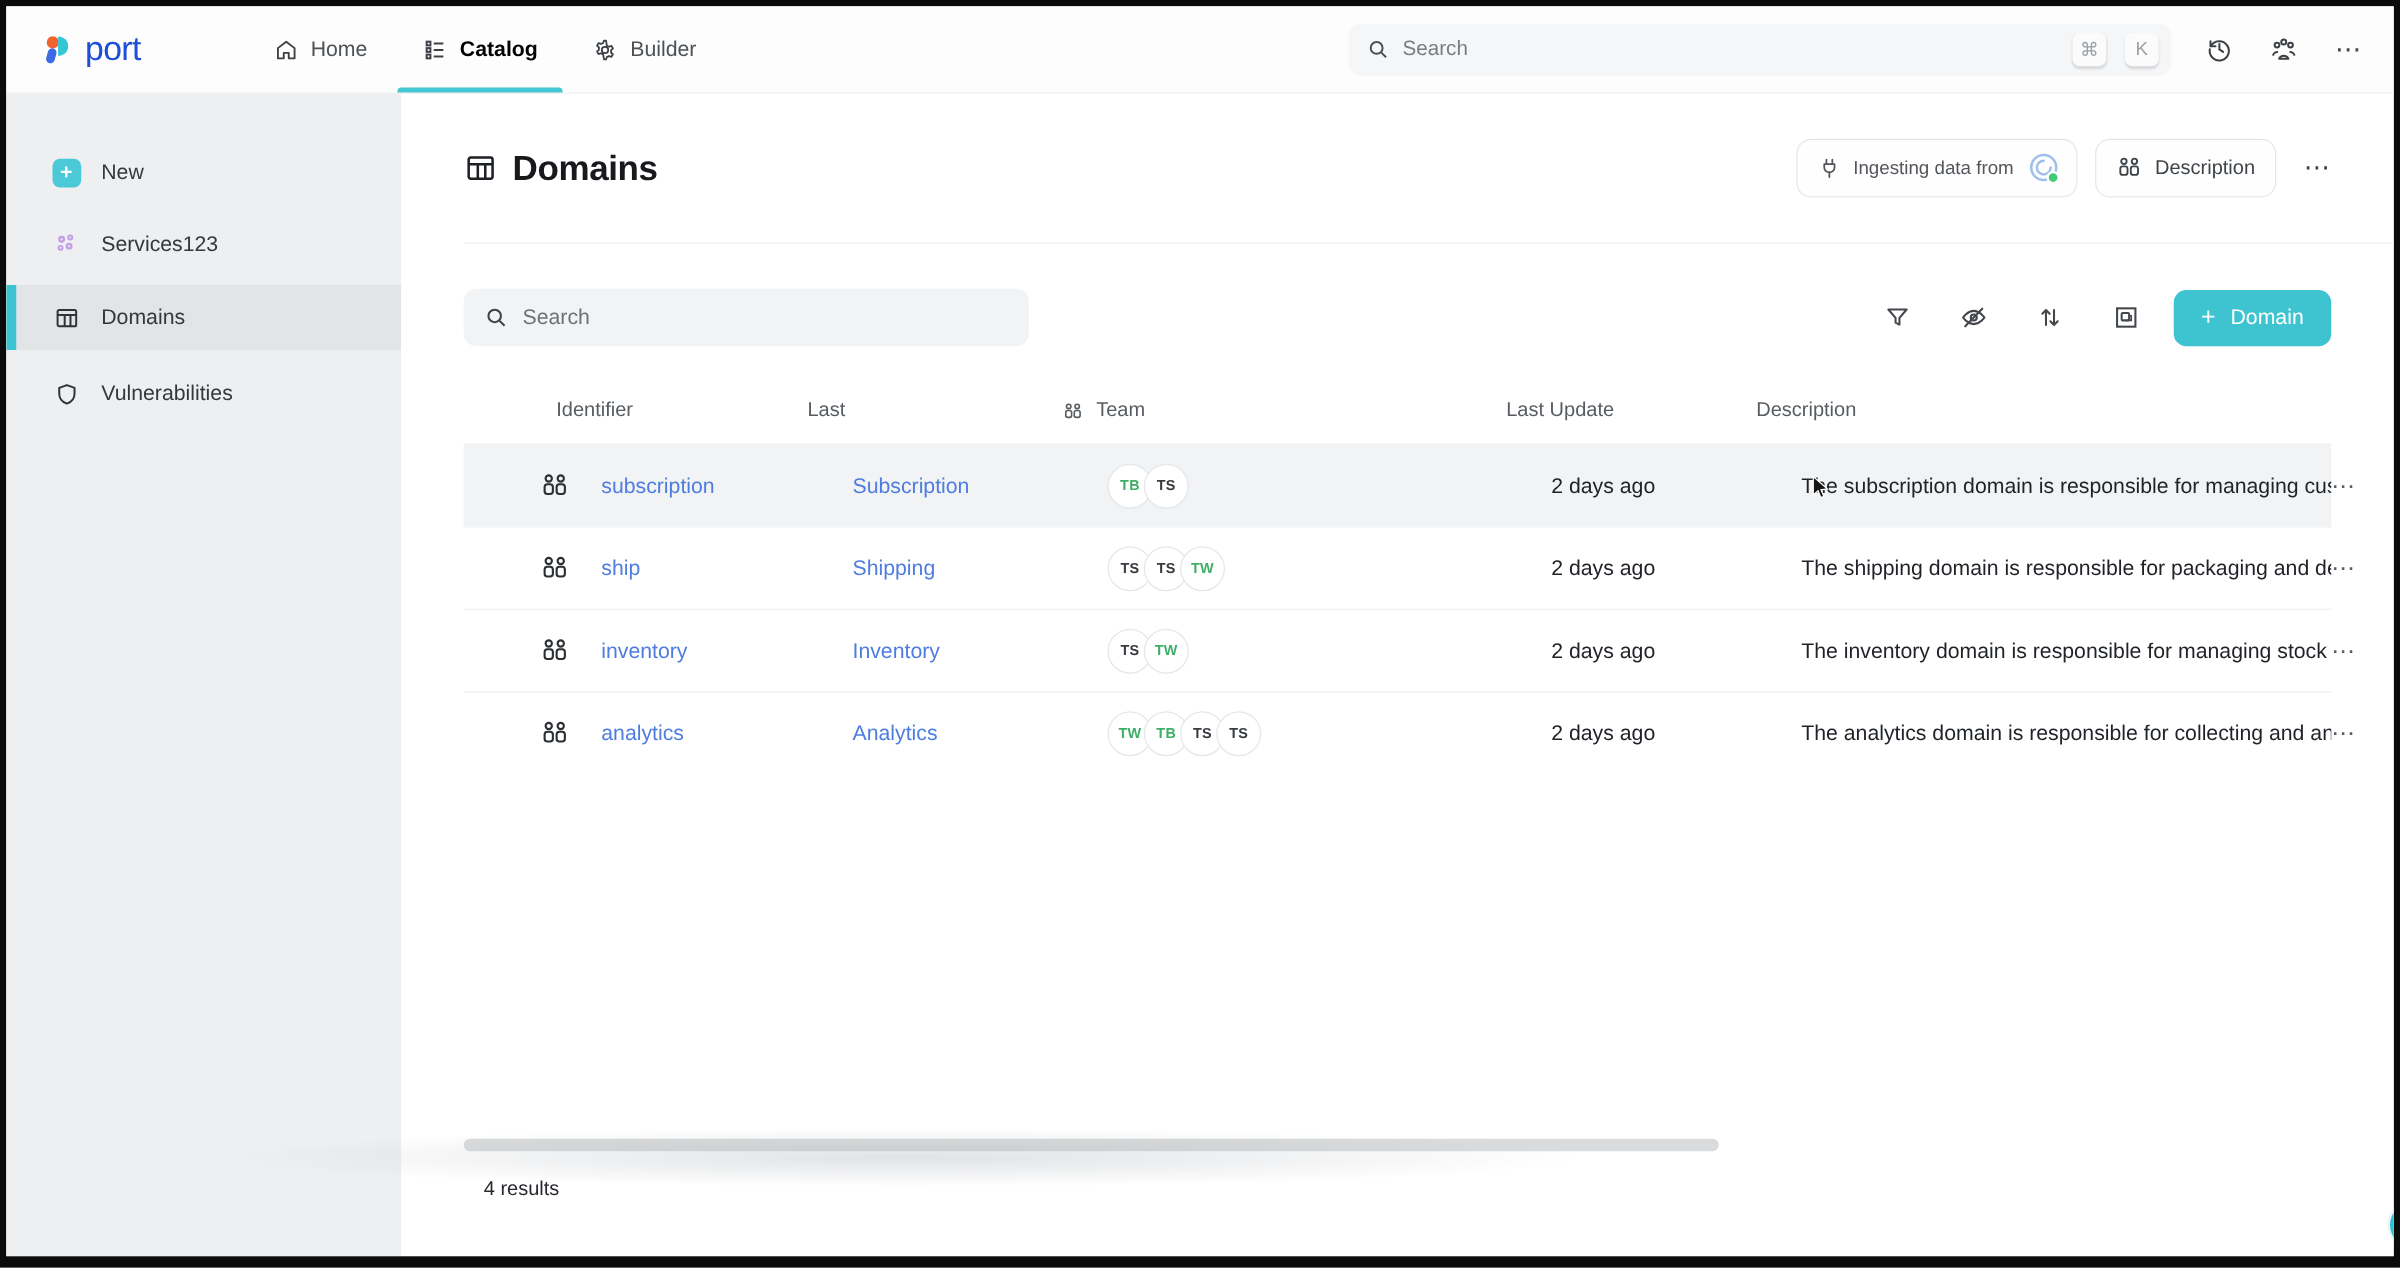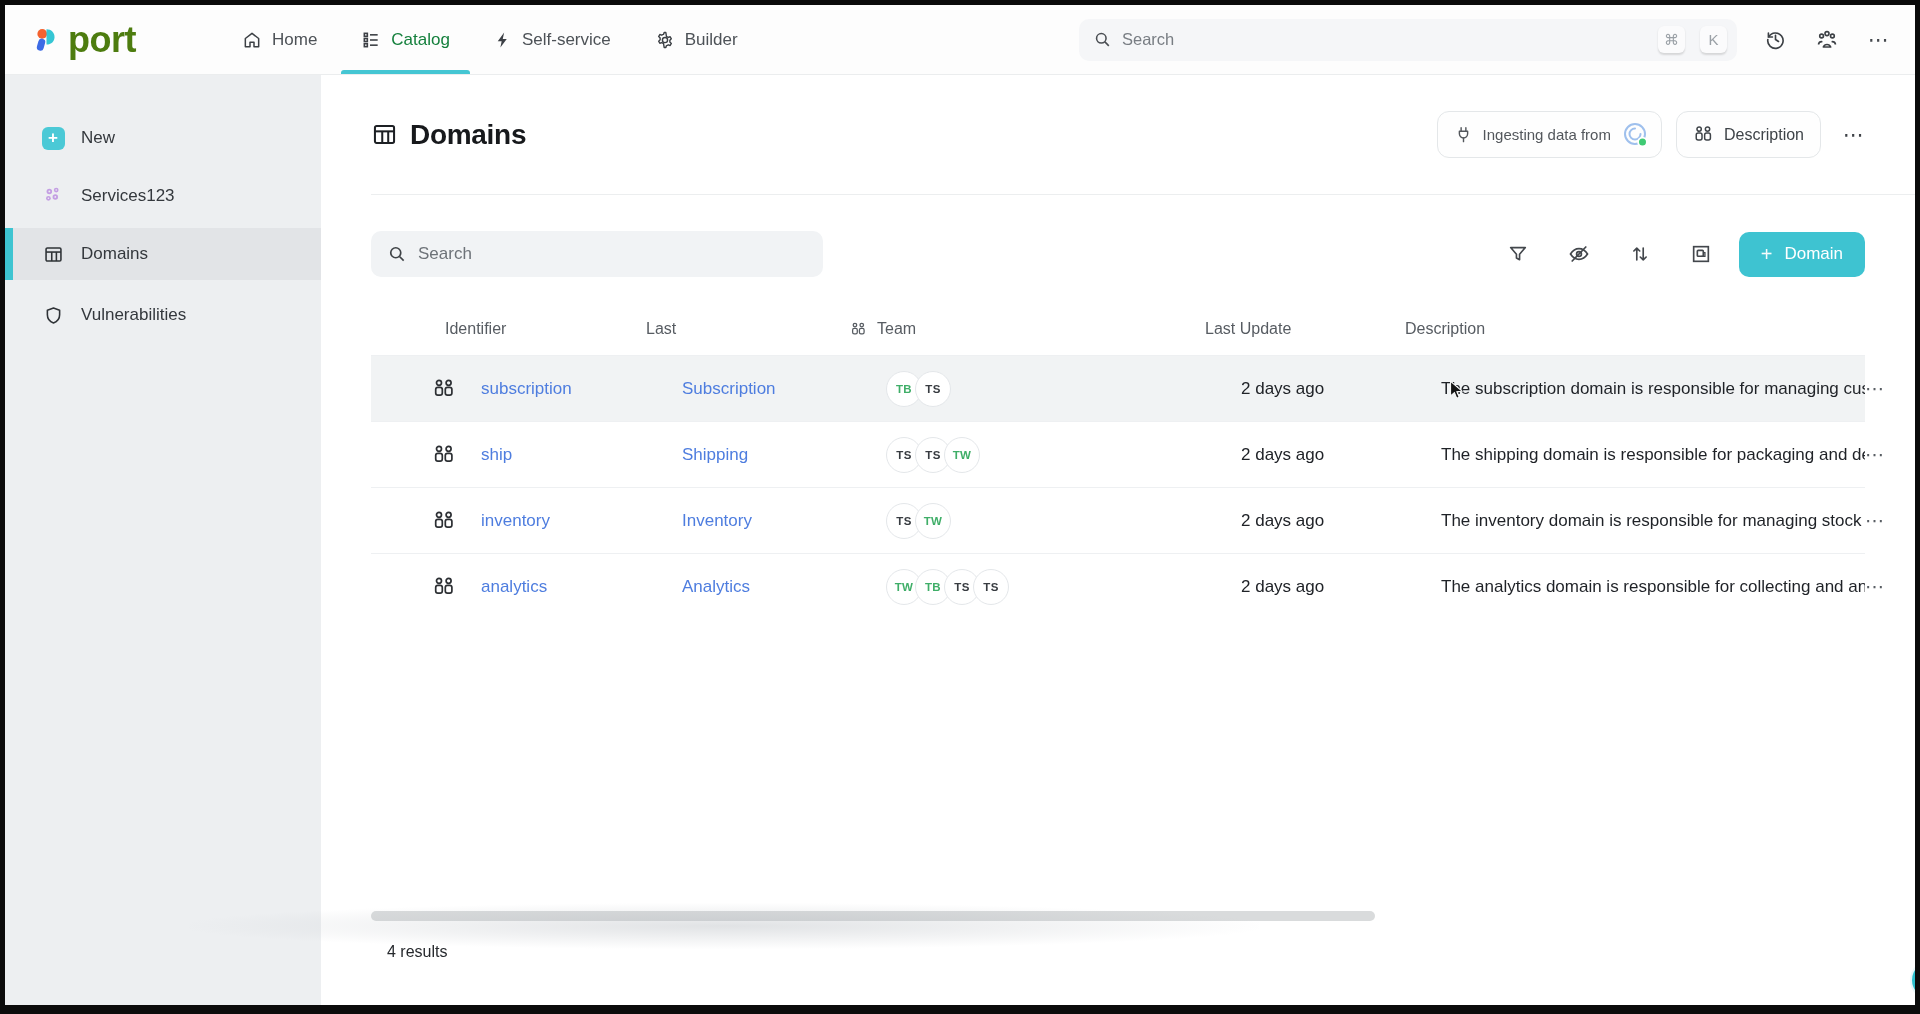--- a/index.html
+++ b/index.html
@@ -9,28 +9,28 @@
     position:relative; width:1920px; height:1014px; background:#fff;
     border:5px solid #0b0b0b; border-bottom-width:9px; overflow:hidden;
   }
 
   
   .topbar {
     position:relative; height:70px; background:#fdfdfd; border-bottom:1px solid #ebedee;
     display:flex; align-items:center;
   }
   .logo { display:flex; align-items:center; gap:7px; margin-left:26px; }
-  .logo-text { font-size:36px; font-weight:700; color:#4d7c0f; letter-spacing:-0.5px; }
+  .logo-text { font-size:27px; font-weight:400; color:#1d4ed8; letter-spacing:-0.5px; }
   .topnav { display:flex; align-items:center; margin-left:84px; height:100%; }
   .nav-item {
     position:relative; height:100%; display:flex; align-items:center; gap:10px;
     padding:0 22px; font-size:17px; color:#4d5257; cursor:pointer;
   }
   .nav-item .nicon { display:flex; color:#3c4045; }
-  .nav-item.active { color:#15803d; font-weight:400; }
+  .nav-item.active { color:#000000; font-weight:700; }
   .nav-item.active::after {
     content:""; position:absolute; left:2px; right:2px; bottom:0; height:4px;
     background:#45c6d3; border-radius:3px 3px 0 0;
   }
   .topbar-right { margin-left:auto; display:flex; align-items:center; margin-right:22px; }
   .global-search {
     width:658px; height:42px; background:#f5f6f8; border-radius:10px;
     display:flex; align-items:center; padding:0 10px 0 14px; gap:10px;
   }
   .global-search input {
@@ -189,28 +189,20 @@
           <svg width="20" height="20" viewBox="0 0 24 24" fill="none" stroke="currentColor" stroke-width="1.9">
               <rect x="4" y="4" width="3.6" height="3.6"></rect>
               <rect x="4" y="10.2" width="3.6" height="3.6"></rect>
               <rect x="4" y="16.4" width="3.6" height="3.6"></rect>
               <line x1="10.8" y1="5.8" x2="20" y2="5.8"></line>
               <line x1="10.8" y1="12" x2="20" y2="12"></line>
               <line x1="10.8" y1="18.2" x2="20" y2="18.2"></line>
             </svg>
         </span>
         <span>Catalog</span>
-      </div>
-      <div class="nav-item">
-        <span class="nicon">
-          <svg width="18" height="18" viewBox="0 0 24 24" fill="currentColor">
-              <path d="M13.5 2 5 13.5h5.2L8.5 22 17 10.5h-5.3L13.5 2z"></path>
-            </svg>
-        </span>
-        <span>Self-service</span>
       </div>
       <div class="nav-item">
         <span class="nicon">
           <svg width="20" height="20" viewBox="0 0 24 24" fill="none" stroke="currentColor" stroke-width="1.7" stroke-linejoin="round">
               <path d="M13 3h-2l-.8 2.3a7 7 0 0 0-2.1.9L5.8 5.4 4.4 7.9l1.8 1.6a7 7 0 0 0 0 2.3l-1.8 1.6 1.4 2.5 2.3-.8a7 7 0 0 0 2.1.9L11 21h2l.8-2.3a7 7 0 0 0 2.1-.9l2.3.8 1.4-2.5-1.8-1.6a7 7 0 0 0 0-2.3l1.8-1.6-1.4-2.5-2.3.8a7 7 0 0 0-2.1-.9z"></path>
               <circle cx="12" cy="12" r="3.1"></circle>
             </svg>
         </span>
         <span>Builder</span>
       </div>

